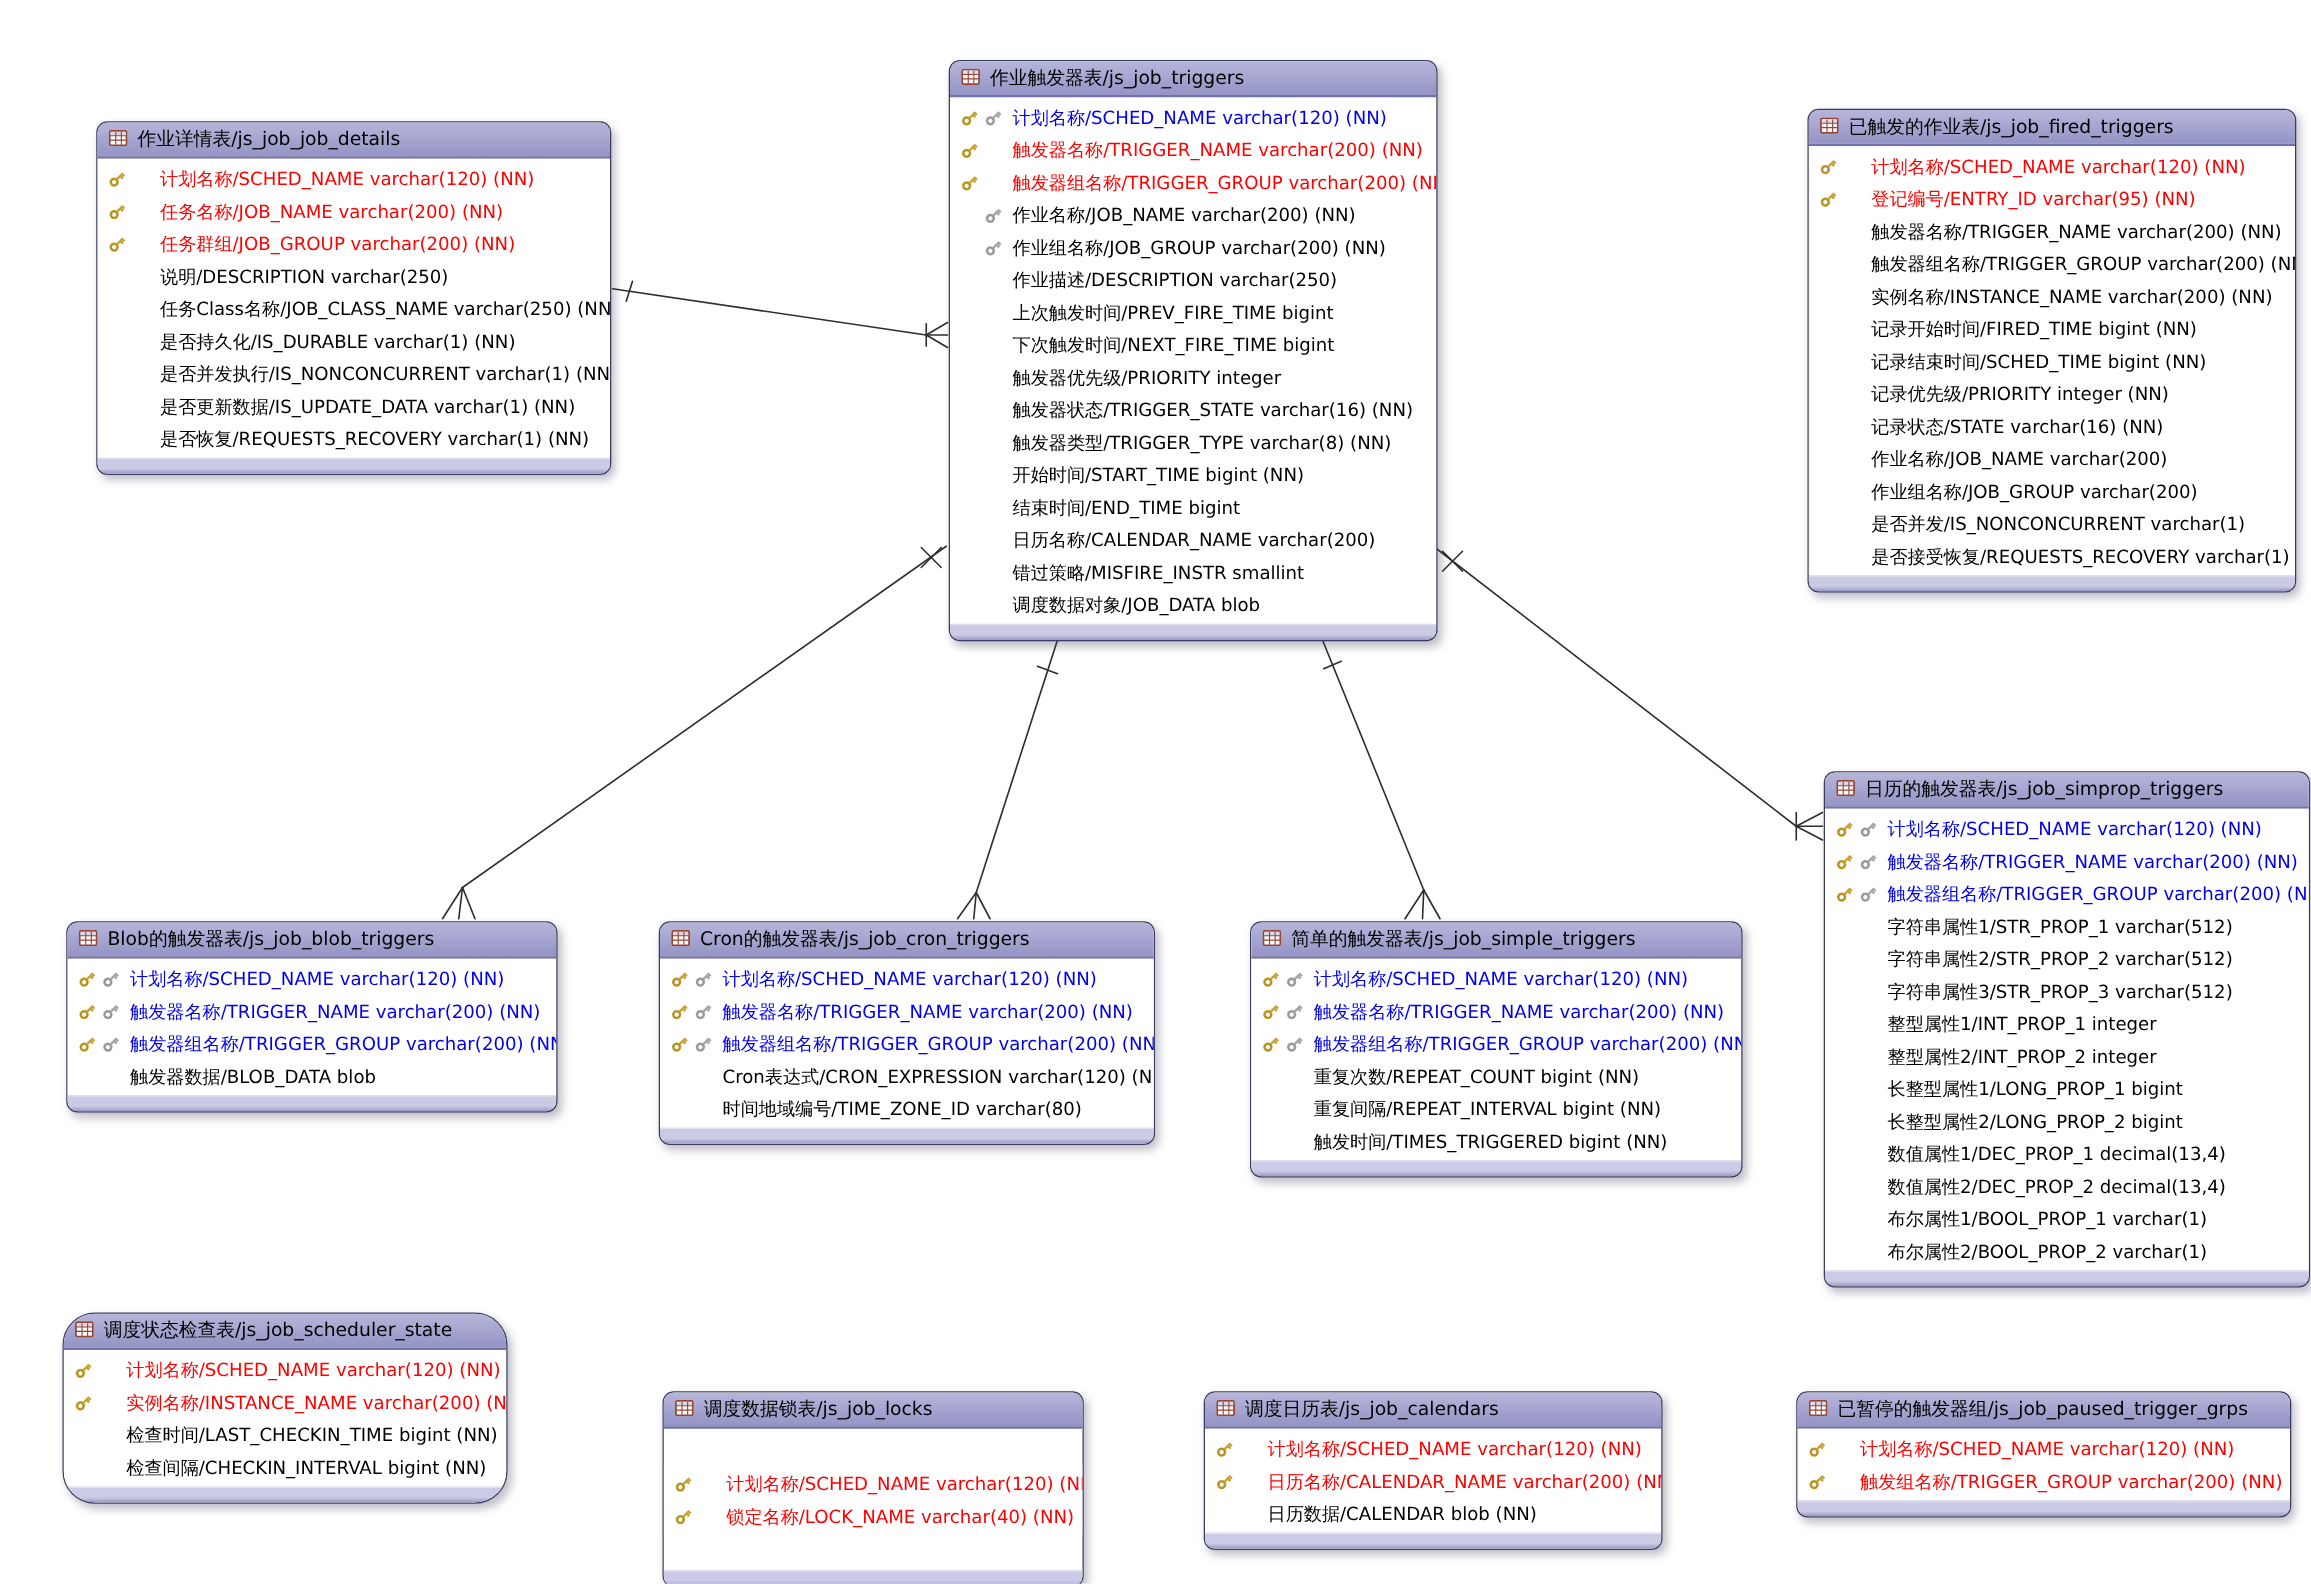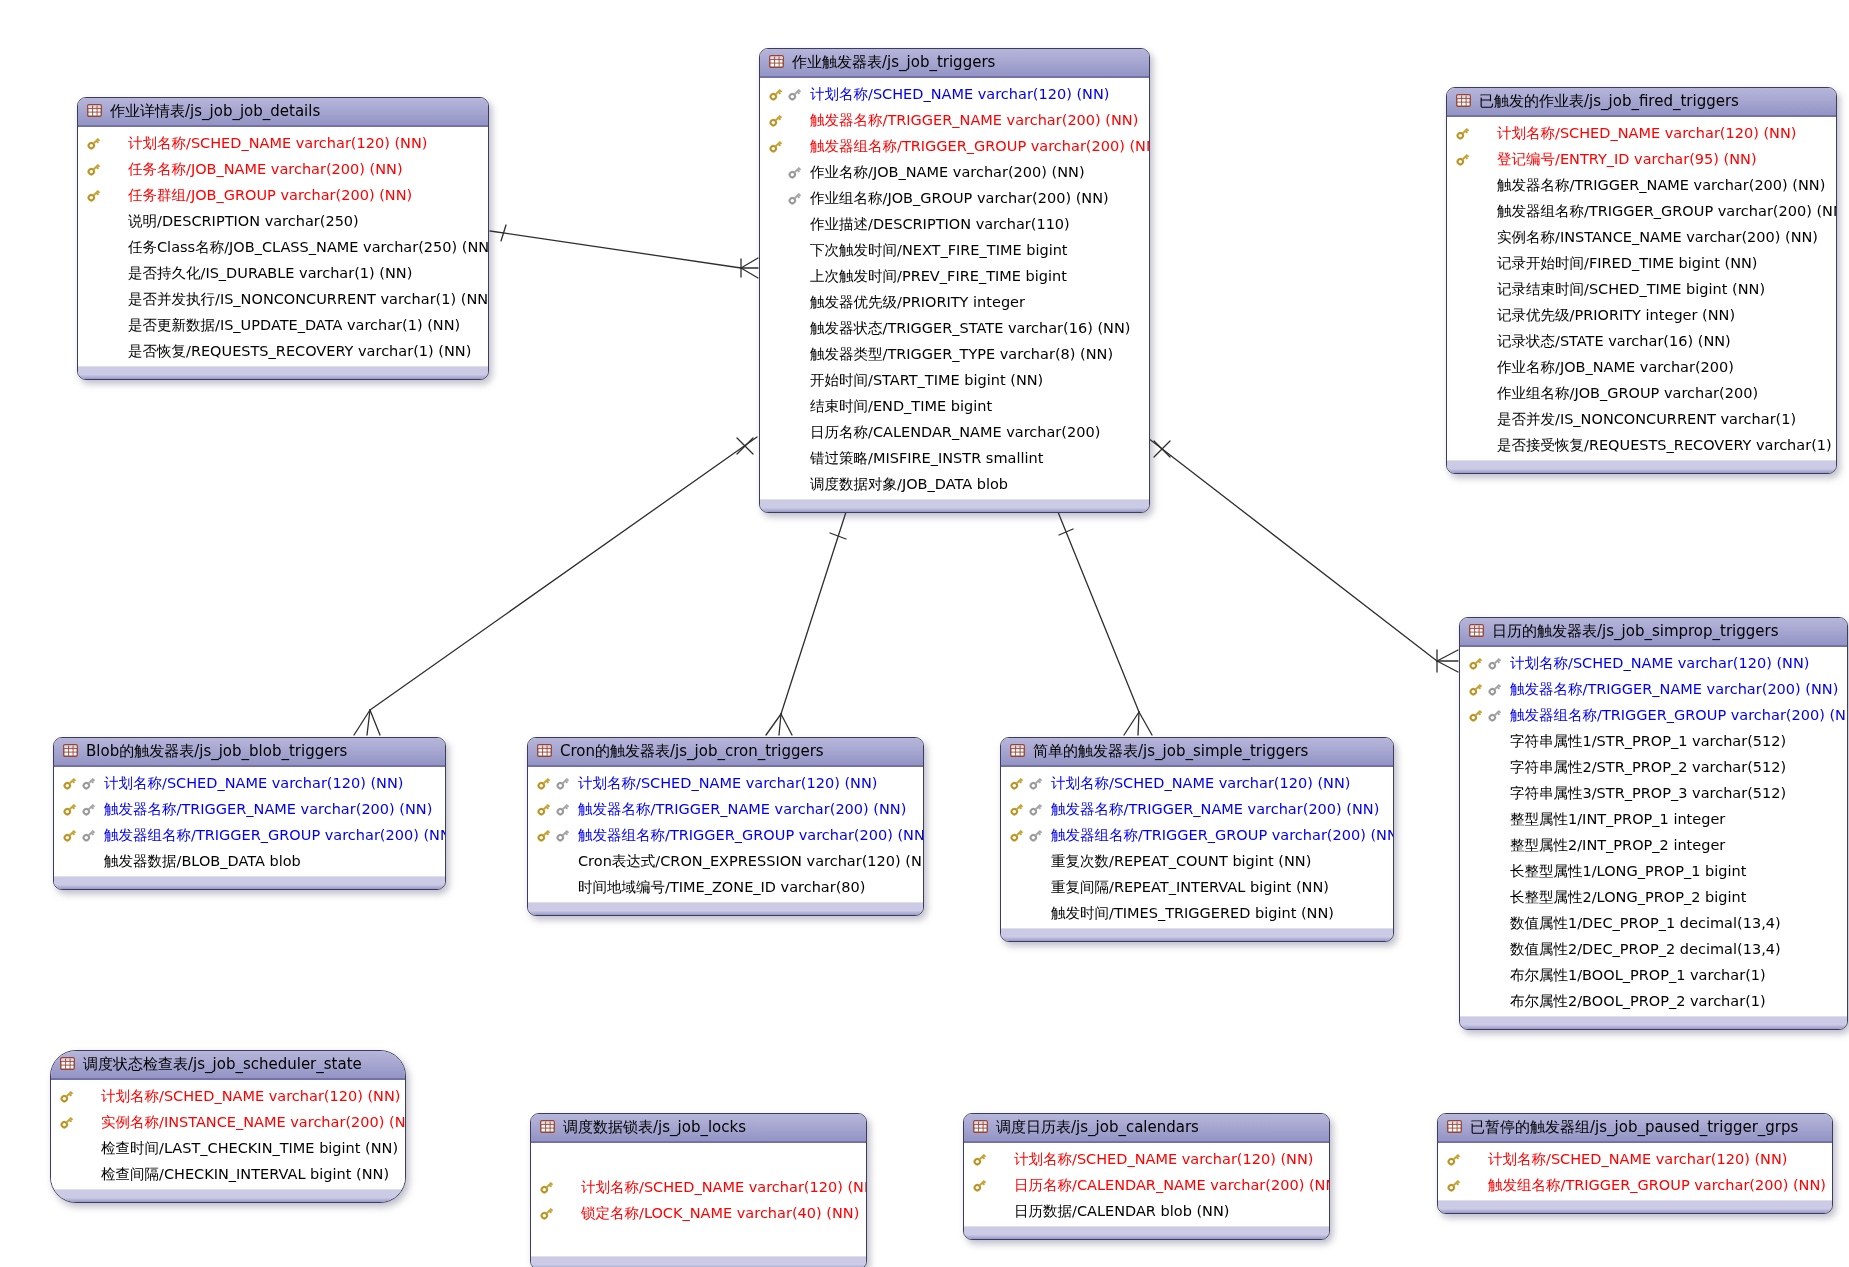--- a/index.html
+++ b/index.html
@@ -201,29 +201,29 @@
           <span class="kslot k2"><svg width="16" height="16" viewBox="0 0 16 16">
               <g transform="rotate(-45 8 8)" fill="none">
                 <circle cx="4.2" cy="8" r="2.7" stroke="#a6a6a6" stroke-width="2.1"></circle>
                 <circle cx="4.2" cy="8" r="2.7" stroke="#6f6f6f" stroke-width="0.6" opacity="0.5"></circle>
                 <path d="M7 8 H14.2 M11.2 8 v3 M13.4 8 v2.4" stroke="#a6a6a6" stroke-width="1.9"></path>
               </g>
             </svg></span>
           <span class="col-text">作业组名称/JOB_GROUP varchar(200) (NN)</span>
         </div>
         <div class="erow s-normal">
-          <span class="col-text">作业描述/DESCRIPTION varchar(110)</span>
+          <span class="col-text">作业描述/DESCRIPTION varchar(250)</span>
+        </div>
+        <div class="erow s-normal">
+          <span class="col-text">上次触发时间/PREV_FIRE_TIME bigint</span>
         </div>
         <div class="erow s-normal">
           <span class="col-text">下次触发时间/NEXT_FIRE_TIME bigint</span>
         </div>
         <div class="erow s-normal">
-          <span class="col-text">上次触发时间/PREV_FIRE_TIME bigint</span>
-        </div>
-        <div class="erow s-normal">
           <span class="col-text">触发器优先级/PRIORITY integer</span>
         </div>
         <div class="erow s-normal">
           <span class="col-text">触发器状态/TRIGGER_STATE varchar(16) (NN)</span>
         </div>
         <div class="erow s-normal">
           <span class="col-text">触发器类型/TRIGGER_TYPE varchar(8) (NN)</span>
         </div>
         <div class="erow s-normal">
           <span class="col-text">开始时间/START_TIME bigint (NN)</span>

